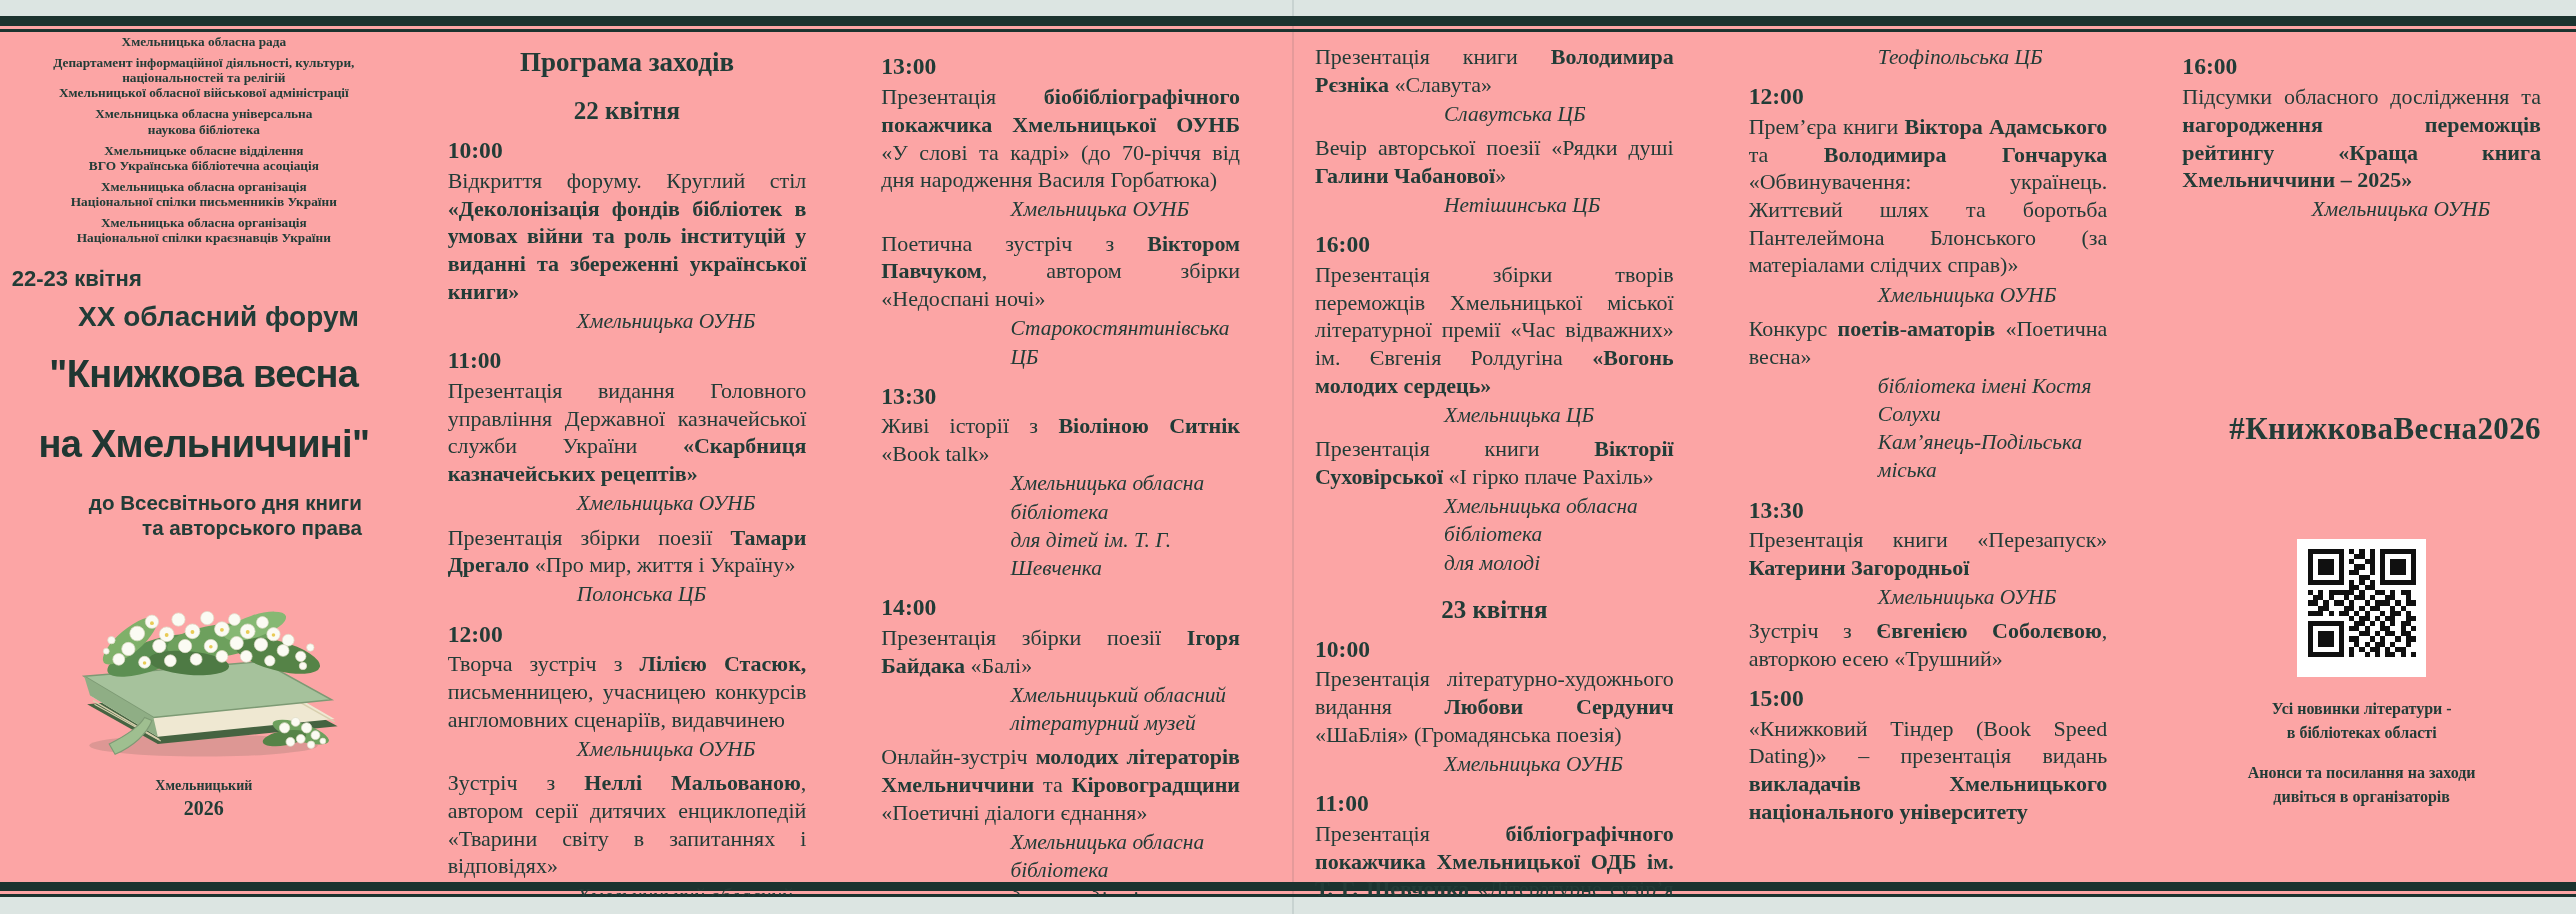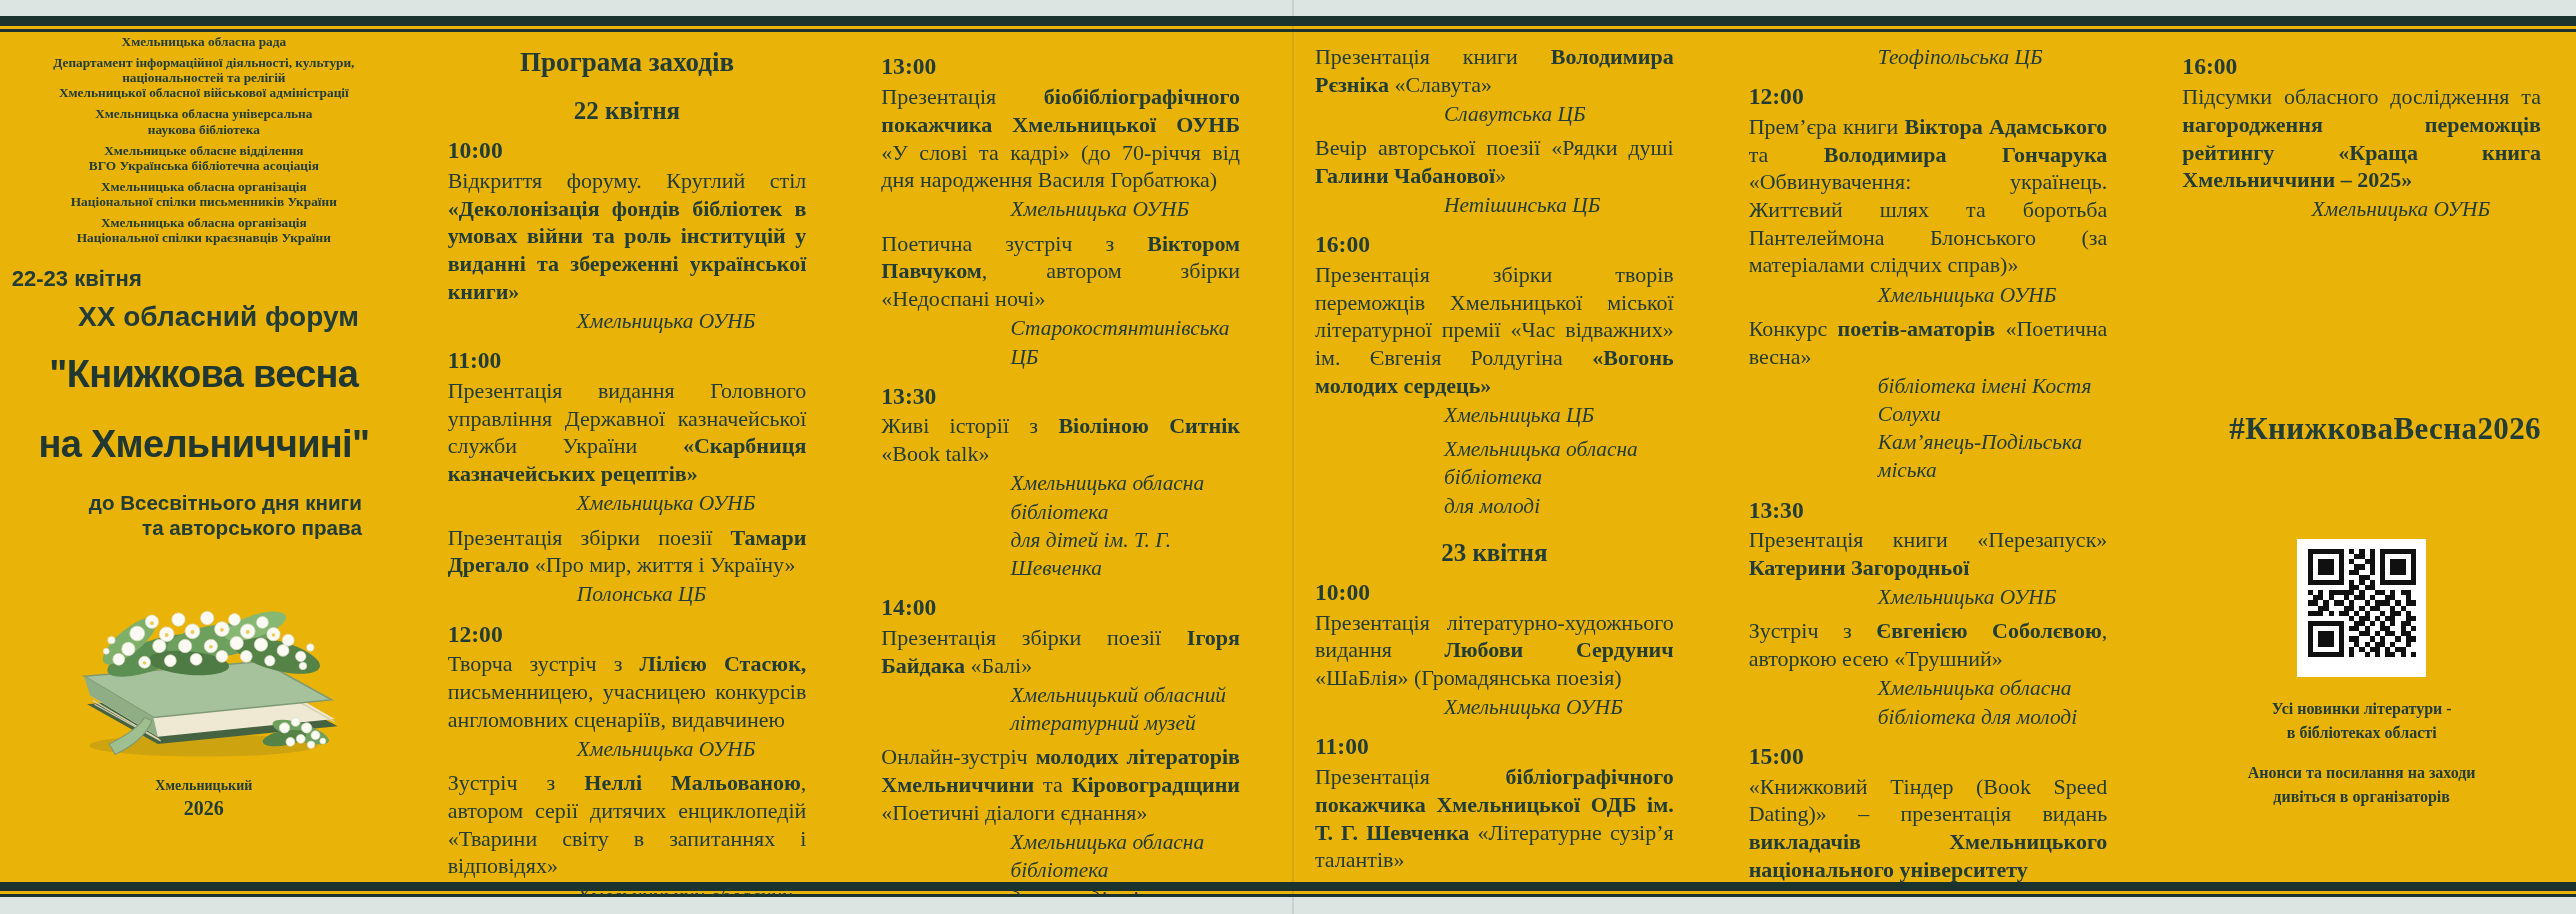--- a/index.html
+++ b/index.html
@@ -1,18 +1,18 @@
 <!DOCTYPE html>
 <html lang="uk" style="font-size:11.8px"><head>
 <meta charset="utf-8">
 <style>
   html,body{margin:0;padding:0;}
   .page{
     position:relative; width:2576px; height:914px;
-    background:#eab308; overflow:hidden;
+    background:#fca5a5; overflow:hidden;
     font-family:"Liberation Serif","DejaVu Serif",serif;
     color:#223c37;
   }
   .edge-strip{position:absolute;left:0;right:0;background:#dce5e2;}
   .strip-top{top:0;height:16px;}
   .strip-bottom{top:897px;height:17px;}
   .rule{position:absolute;left:0;right:0;background:#1b332f;}
   .rule-top-thick{top:16px;height:9.6px;}
   .rule-top-thin{top:29px;height:2.9px;}
   .rule-bottom-thick{top:882px;height:8.8px;}
@@ -227,20 +227,21 @@
         </div>
         <p class="event"><span>Вечір авторської поезії «Рядки душі </span><span class="b">Галини Чабанової</span><span>»</span></p>
         <div class="loc">
           <div>Нетішинська ЦБ</div>
         </div>
         <div class="time">16:00</div>
         <p class="event"><span>Презентація збірки творів переможців Хмельницької міської літературної премії «Час відважних» ім. Євгенія Ролдугіна </span><span class="b">«Вогонь молодих сердець»</span></p>
         <div class="loc">
           <div>Хмельницька ЦБ</div>
         </div>
+        <p class="event"><span>Презентація книги </span><span class="b">Вікторії Суховірської</span><span> «І гірко плаче Рахіль»</span></p>
         <div class="loc">
           <div>Хмельницька обласна бібліотека</div>
           <div>для молоді</div>
         </div>
         <div class="date-header"><span>23 квітня</span></div>
         <div class="time">10:00</div>
         <p class="event"><span>Презентація літературно-художнього видання </span><span class="b">Любови Сердунич</span><span> «ШаБлія» (Громадянська поезія)</span></p>
         <div class="loc">
           <div>Хмельницька ОУНБ</div>
         </div>
@@ -260,24 +261,20 @@
         <div class="loc">
           <div>бібліотека імені Костя Солухи</div>
           <div>Кам’янець-Подільська міська</div>
         </div>
         <div class="time">13:30</div>
         <p class="event"><span>Презентація книги «Перезапуск» </span><span class="b">Катерини Загородньої</span></p>
         <div class="loc">
           <div>Хмельницька ОУНБ</div>
         </div>
         <p class="event"><span>Зустріч з </span><span class="b">Євгенією Соболєвою</span><span>, авторкою есею «Трушний»</span></p>
-        <div class="loc">
-          <div>Хмельницька обласна</div>
-          <div>бібліотека для молоді</div>
-        </div>
         <div class="time">15:00</div>
         <p class="event"><span>«Книжковий Тіндер (Book Speed Dating)» – презентація видань </span><span class="b">викладачів Хмельницького національного університету</span></p>
       </section>
     <section class="panel program-panel">
         <div class="time">16:00</div>
         <p class="event"><span>Підсумки обласного дослідження та </span><span class="b">нагородження переможців рейтингу «Краща книга Хмельниччини – 2025»</span></p>
         <div class="loc">
           <div>Хмельницька ОУНБ</div>
         </div>
         <div style="height: 181px;"></div>

